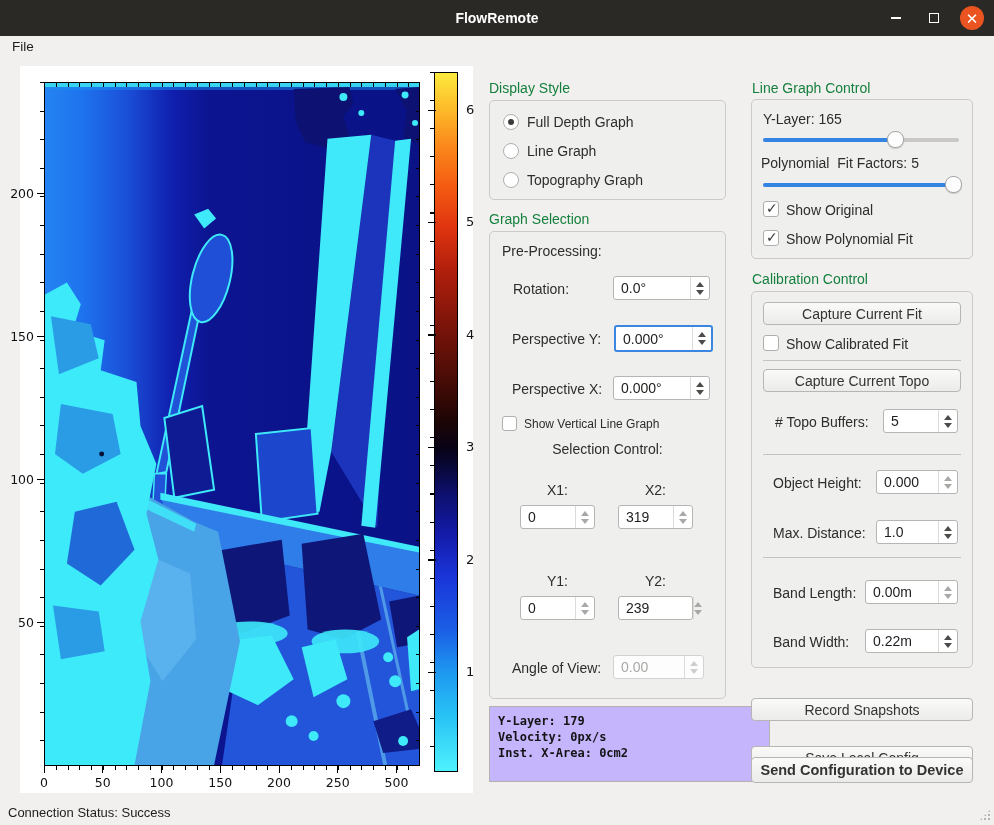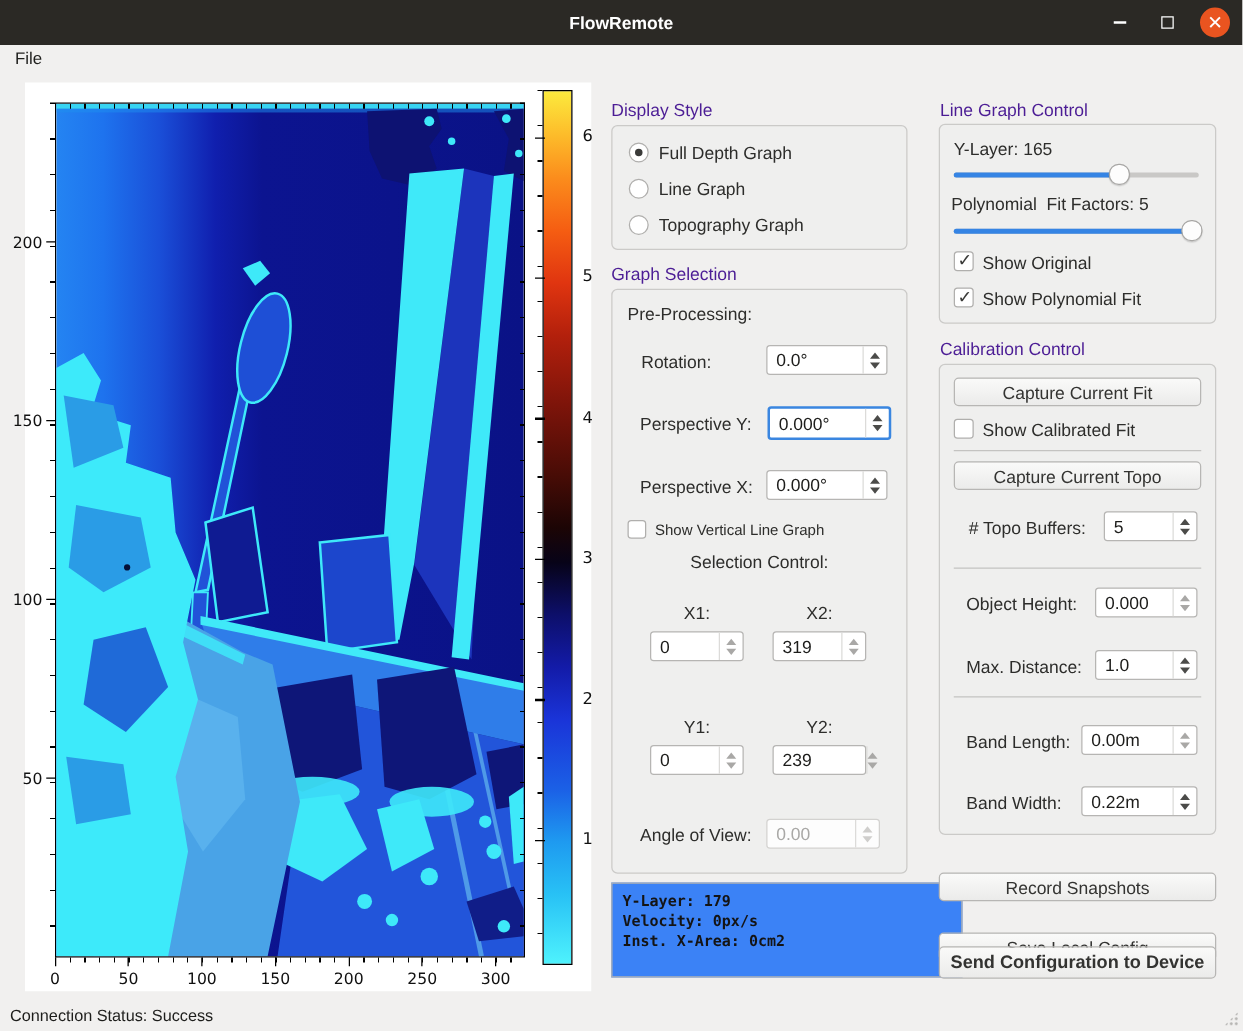--- a/index.html
+++ b/index.html
@@ -32,21 +32,21 @@
   .ticklabel-y { position:absolute; width:24px; text-align:right; font-family:"DejaVu Sans",sans-serif; font-size:12.5px; color:#111; }
   .minorx { position:absolute; left:24px; width:376px; height:4px; background:repeating-linear-gradient(to right,#000 0 1px,transparent 1px 11.75px); }
   .minory { position:absolute; top:16px; width:4px; height:684px; background:repeating-linear-gradient(to bottom,#000 0 1px,transparent 1px 28.62px); }
   .cbar { position:absolute; left:414px; top:6px; width:24px; height:700px; border:1px solid #000;
     background:linear-gradient(to top,#4ef2fd 0%,#28c1f5 8%,#1e9af0 14%,#1b60e6 20%,#1a34d8 28%,#131ba8 34%,#0d0f6a 40%,#070318 46%,#1c0505 50%,#480c06 56%,#7d140a 64%,#b3200c 72%,#e03510 78%,#f55d12 84%,#fb8c1c 90%,#fdbc2a 95%,#fcea3d 100%); }
   .cbar-minor { position:absolute; left:410px; top:6px; width:4px; height:700px; background:repeating-linear-gradient(to bottom,#000 0 1px,transparent 1px 28.1px); }
   .tickmark-c { position:absolute; width:8px; height:1.5px; background:#000; }
   .ticklabel-c { position:absolute; font-family:"DejaVu Sans",sans-serif; font-size:13px; color:#111; }
 
   
-  .gtitle { position:absolute; font-size:14px; color:#4c1d95; }
+  .gtitle { position:absolute; font-size:14px; color:#15803d; }
   .group { position:absolute; border:1px solid #cbcac8; border-radius:5px; background:#efefee; }
   .flabel { position:absolute; font-size:14px; color:#2d2d2b; }
 
   
   .spin { position:absolute; background:#fff; border:1px solid #b6b5b3; border-radius:3px; display:flex; align-items:center; height:24px; }
   .spin .val { flex:1; padding-left:7px; font-size:14px; color:#1d1d1b; }
   .spin .btns { width:19px; height:100%; border-left:1px solid #dcdbd9; display:flex; flex-direction:column; align-items:center; justify-content:center; gap:3px; }
   .arr-up { width:0; height:0; border-left:4px solid transparent; border-right:4px solid transparent; border-bottom:5px solid #4b4b49; }
   .arr-dn { width:0; height:0; border-left:4px solid transparent; border-right:4px solid transparent; border-top:5px solid #4b4b49; }
   .spin.muted .arr-up { border-bottom-color:#a9a8a6; } .spin.muted .arr-dn { border-top-color:#a9a8a6; }
@@ -65,21 +65,21 @@
   .radio-label { position:absolute; font-size:14px; color:#2d2d2b; }
 
   .slider { position:absolute; height:18px; }
   .slider .track { position:absolute; left:0; right:0; top:7px; height:4px; border-radius:2px; background:#c9c8c6; }
   .slider .fill { position:absolute; left:0; top:0; height:4px; border-radius:2px; background:#3584e4; }
   .slider .handle { position:absolute; top:0; width:17px; height:17px; margin-left:-8px; background:#fdfdfd; border:1px solid #a8a7a5; border-radius:8px; box-shadow:0 1px 1px rgba(0,0,0,.15); }
 
   .btn { position:absolute; background:linear-gradient(#fafaf9,#ebebea); border:1px solid #b7b6b4; border-radius:4px; font-size:14px; color:#333331; display:flex; align-items:center; justify-content:center; font-family:"Liberation Sans",sans-serif; }
   .btn.bold { font-weight:bold; font-size:14.5px; }
 
-  .readout { position:absolute; left:489px; top:706px; width:281px; height:76px; border:1px solid #b3b2b0; background:#3b82f6; padding:6px 8px; }
+  .readout { position:absolute; left:489px; top:706px; width:281px; height:76px; border:1px solid #b3b2b0; background:#c4b5fd; padding:6px 8px; }
   .readout div { font-family:"DejaVu Sans Mono",monospace; font-size:12px; font-weight:bold; color:#141414; line-height:16px; white-space:pre; }
 
   .divider { position:absolute; height:1px; background:#c4c3c1; }
   .grip { position:absolute; right:3px; bottom:4px; width:12px; height:12px;
     background-image:radial-gradient(#b5b4b2 1px, transparent 1.2px); background-size:4px 4px; clip-path:polygon(100% 0,100% 100%,0 100%); }
 </style>
 </head>
 <body>
 
 <div class="titlebar">
@@ -187,21 +187,21 @@
     <div class="ticklabel-x" style="left: 67.75px; top: 709px;">50</div>
     <div class="tickmark-x" style="left: 141px; top: 700px;"></div>
     <div class="ticklabel-x" style="left: 126.5px; top: 709px;">100</div>
     <div class="tickmark-x" style="left: 199.75px; top: 700px;"></div>
     <div class="ticklabel-x" style="left: 185.25px; top: 709px;">150</div>
     <div class="tickmark-x" style="left: 258.5px; top: 700px;"></div>
     <div class="ticklabel-x" style="left: 244px; top: 709px;">200</div>
     <div class="tickmark-x" style="left: 317.25px; top: 700px;"></div>
     <div class="ticklabel-x" style="left: 302.75px; top: 709px;">250</div>
     <div class="tickmark-x" style="left: 376px; top: 700px;"></div>
-    <div class="ticklabel-x" style="left: 361.5px; top: 709px;">300</div>
+    <div class="ticklabel-x" style="left: 361.5px; top: 709px;">500</div>
     <div class="tickmark-y" style="left: 17px; top: 556.404px;"></div>
     <div class="ticklabel-y" style="left: -10px; top: 548.904px;">50</div>
     <div class="tickmark-y" style="left: 17px; top: 413.308px;"></div>
     <div class="ticklabel-y" style="left: -10px; top: 405.808px;">100</div>
     <div class="tickmark-y" style="left: 17px; top: 270.211px;"></div>
     <div class="ticklabel-y" style="left: -10px; top: 262.711px;">150</div>
     <div class="tickmark-y" style="left: 17px; top: 127.115px;"></div>
     <div class="ticklabel-y" style="left: -10px; top: 119.615px;">200</div>
     <div class="tickmark-c" style="left: 408px; top: 605.5px;"></div>
     <div class="ticklabel-c" style="left: 446px; top: 598px;">1</div>

